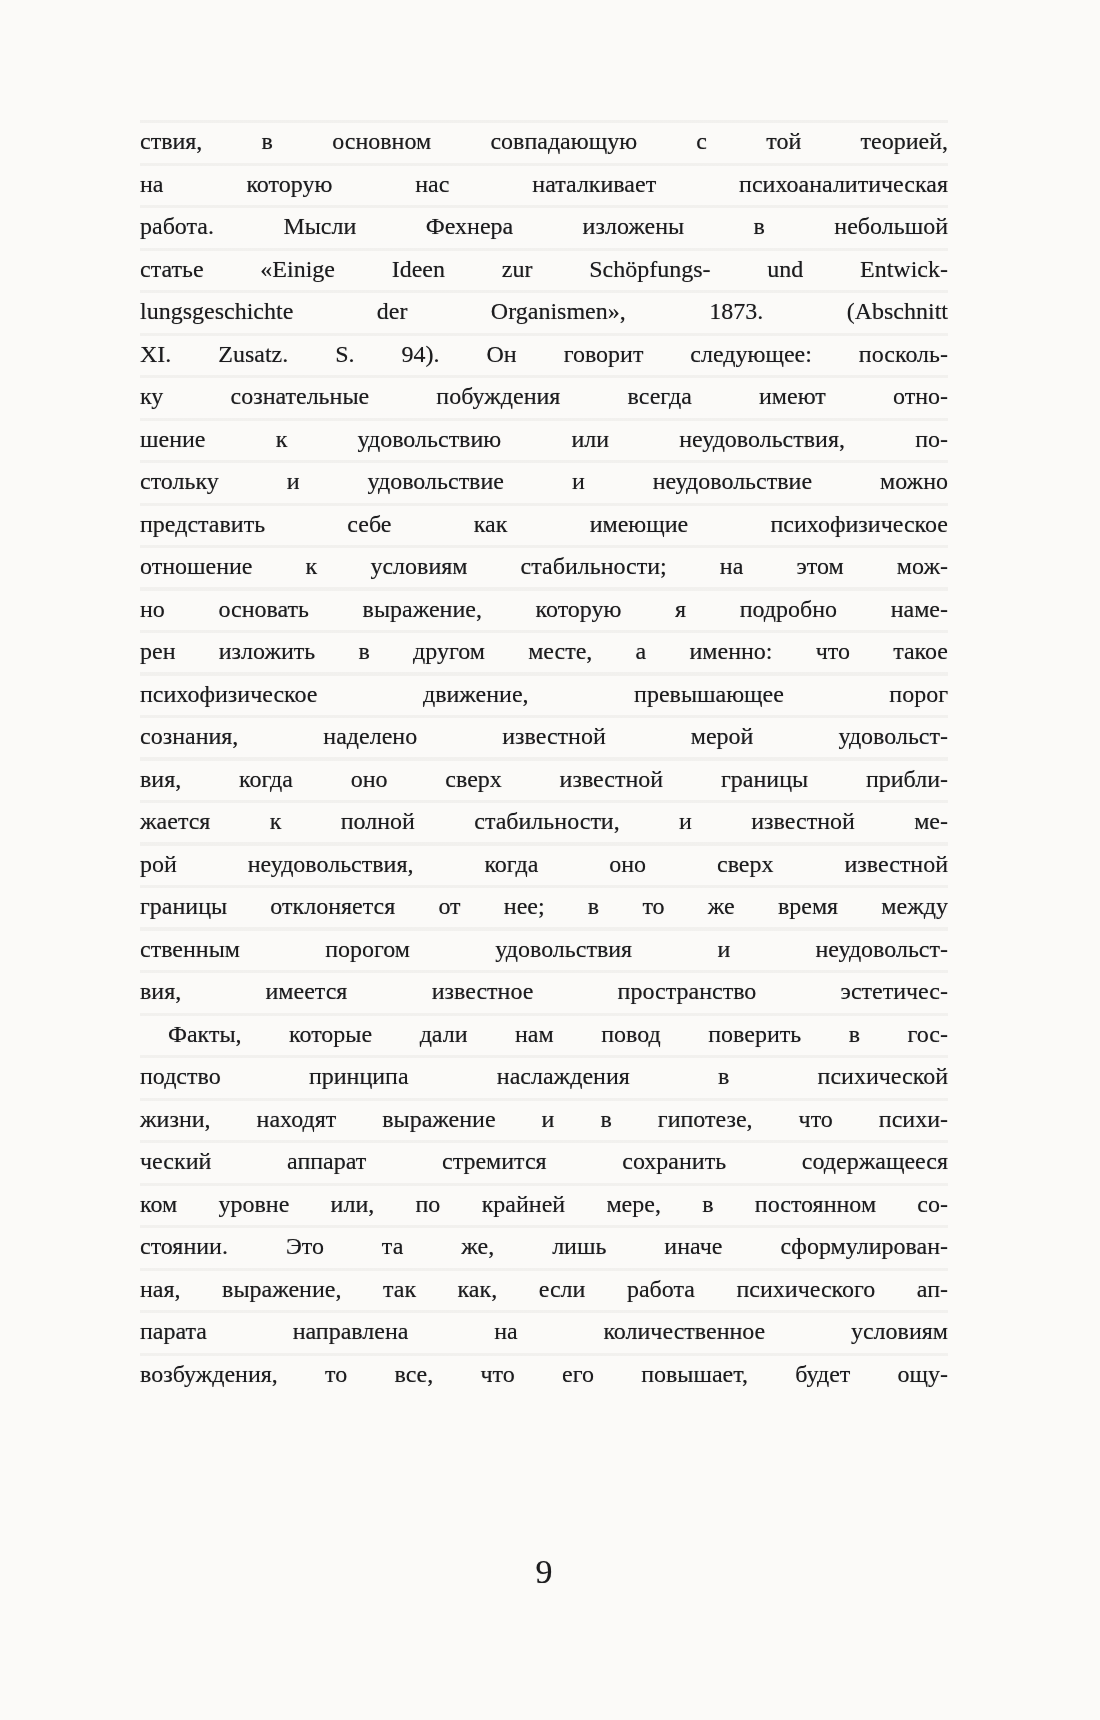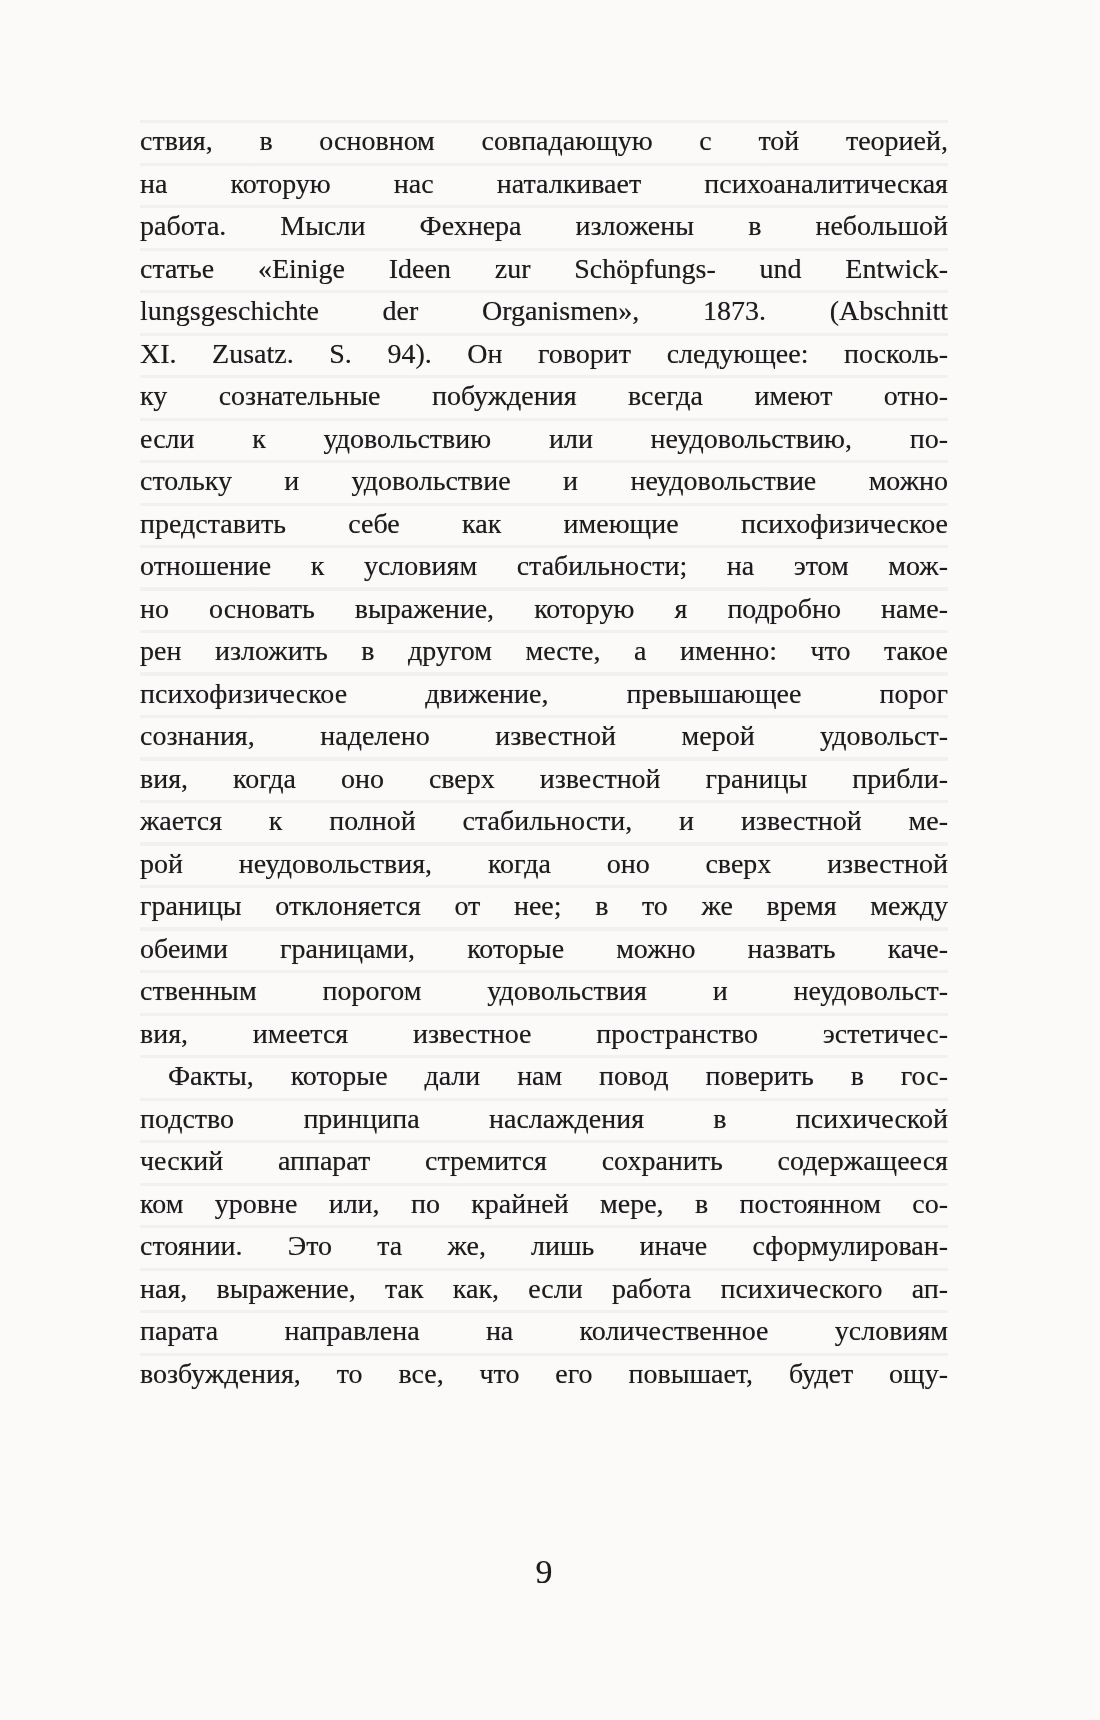--- a/index.html
+++ b/index.html
@@ -19,21 +19,21 @@
     position: absolute;
     left: 140px; top: 120px; width: 808px;
     
     background: repeating-linear-gradient(
       180deg,
       rgba(148,146,138,0.09) 0px, rgba(148,146,138,0.09) 3px,
       transparent 3px, transparent 42.5px
     );
   }
   .line {
-    font-size: 28px;
+    font-size: 24px;
     line-height: 42.5px;
     height: 42.5px;
     text-align: justify;
     text-align-last: justify;
     white-space: normal;
     text-shadow: 0 0 0.7px rgba(28,28,30,0.55); 
   }
   .line.para-last {
     text-align-last: left;
   }
@@ -57,40 +57,40 @@
   <div class="text-block">
 
     <div class="para">
       <div class="line">ствия, в основном совпадающую с той теорией,</div>
       <div class="line">на которую нас наталкивает психоаналитическая</div>
       <div class="line">работа. Мысли Фехнера изложены в небольшой</div>
       <div class="line">статье «Einige Ideen zur Schöpfungs- und Entwick-</div>
       <div class="line">lungsgeschichte der Organismen», 1873. (Abschnitt</div>
       <div class="line">XI. Zusatz. S. 94). Он говорит следующее: посколь-</div>
       <div class="line">ку сознательные побуждения всегда имеют отно-</div>
-      <div class="line">если к удовольствию или неудовольствию, по-</div>
+      <div class="line">шение к удовольствию или неудовольствия, по-</div>
       <div class="line">стольку и удовольствие и неудовольствие можно</div>
       <div class="line">представить себе как имеющие психофизическое</div>
       <div class="line">отношение к условиям стабильности; на этом мож-</div>
       <div class="line">но основать выражение, которую я подробно наме-</div>
       <div class="line">рен изложить в другом месте, а именно: что такое</div>
       <div class="line">психофизическое движение, превышающее порог</div>
       <div class="line">сознания, наделено известной мерой удовольст-</div>
       <div class="line">вия, когда оно сверх известной границы прибли-</div>
       <div class="line">жается к полной стабильности, и известной ме-</div>
       <div class="line">рой неудовольствия, когда оно сверх известной</div>
       <div class="line">границы отклоняется от нее; в то же время между</div>
-      <div class="line">обеими границами, которые можно назвать каче-</div>
       <div class="line">ственным порогом удовольствия и неудовольст-</div>
       <div class="line">вия, имеется известное пространство эстетичес-</div>
     </div>
 
     <div class="para">
       <div class="line indent">Факты, которые дали нам повод поверить в гос-</div>
       <div class="line">подство принципа наслаждения в психической</div>
+      <div class="line">жизни, находят выражение и в гипотезе, что психи-</div>
       <div class="line">ческий аппарат стремится сохранить содержащееся</div>
       <div class="line">ком уровне или, по крайней мере, в постоянном со-</div>
       <div class="line">стоянии. Это та же, лишь иначе сформулирован-</div>
       <div class="line">ная, выражение, так как, если работа психического ап-</div>
       <div class="line">парата направлена на количественное условиям</div>
       <div class="line">возбуждения, то все, что его повышает, будет ощу-</div>
     </div>
 
   </div>
 

